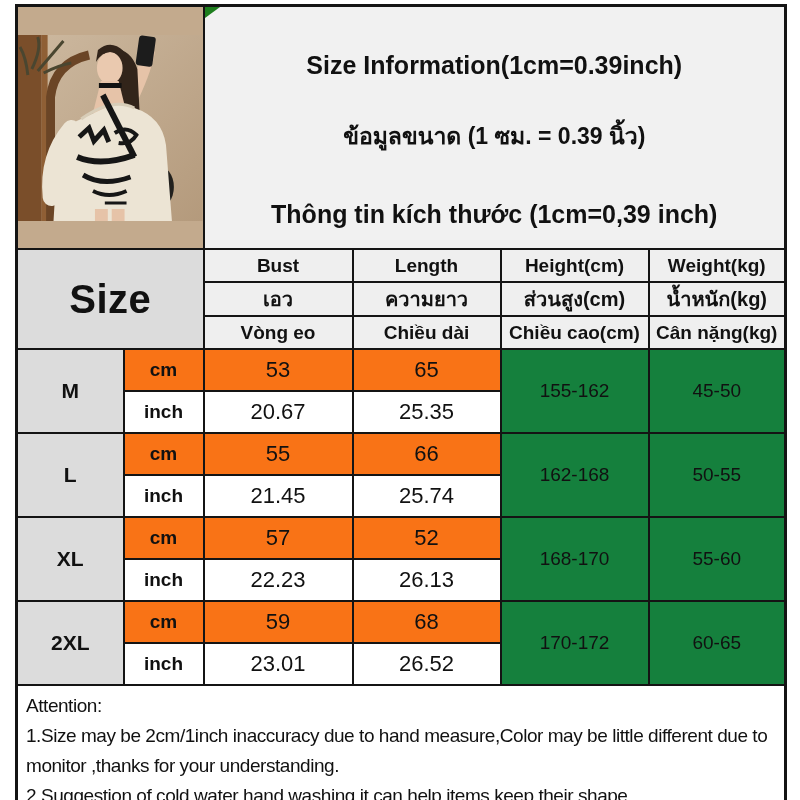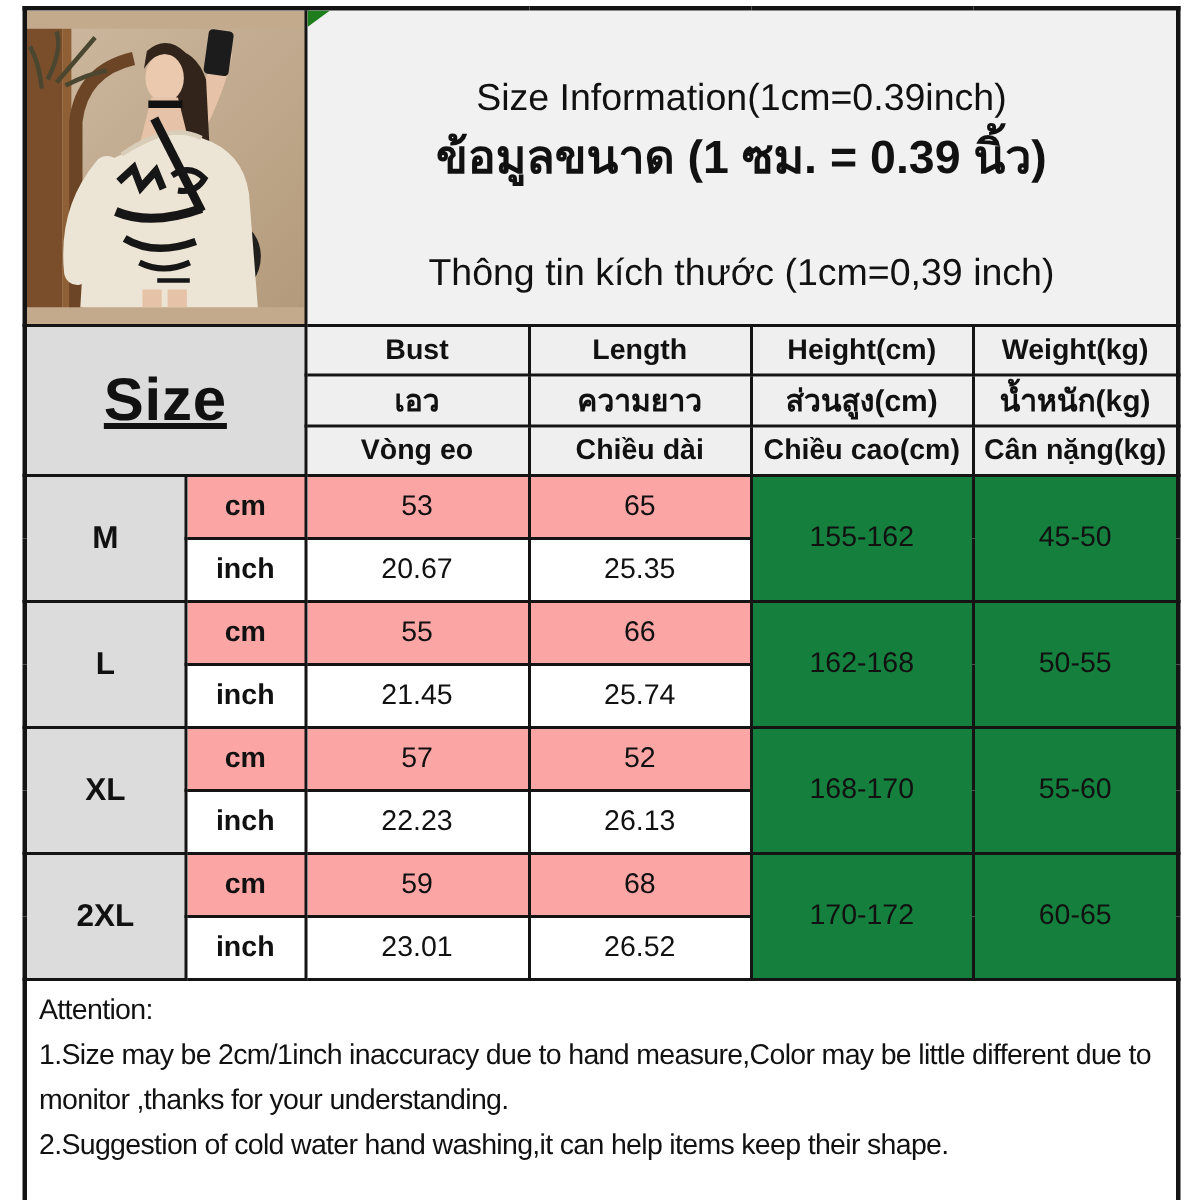--- a/index.html
+++ b/index.html
@@ -9,30 +9,30 @@
   td{border:2px solid #141414;text-align:center;vertical-align:middle;padding:0;overflow:hidden;}
   tr.r-top{height:186px;}
   tr.hdr{height:33px;}
   tr.data{height:42px;}
   tr.att{height:169px;}
   .photo-cell{padding:0;background:#c3aa8d;}
   .photo-cell svg{display:block;width:100%;height:186px;}
   .title-cell{position:relative;background:#f1f1f1;}
   .corner{position:absolute;top:0;left:0;width:0;height:0;
     border-top:11px solid #1e7e1e;border-right:15px solid transparent;}
-  .t-en,.t-vi{font-size:25px;font-weight:normal;line-height:39px;margin-top:39px;}
-  .t-th{font-size:31px;font-weight:bold;line-height:39px;}
+  .t-en,.t-vi{font-size:25px;font-weight:bold;line-height:39px;margin-top:39px;}
+  .t-th{font-size:23px;font-weight:bold;line-height:39px;margin-top:32px;}
   .title-stack{padding-bottom:14px;}
-  .size-head{background:#dcdcdc;font-size:40px;font-weight:bold;letter-spacing:.5px;text-decoration:underline;}
+  .size-head{background:#dcdcdc;font-size:40px;font-weight:bold;letter-spacing:.5px;}
   .hcell{background:#efefef;font-weight:bold;font-size:19px;}
   .hcell.th{font-size:20px;}
   .size-label{background:#dcdcdc;font-weight:bold;font-size:21px;}
   .unit{font-weight:bold;font-size:19px;}
-  .val{font-size:19px;}
-  .rowcm{background:#fca5a5;}
+  .val{font-size:22px;}
+  .rowcm{background:#f97316;}
   .rowin{background:#ffffff;text-align:center;}
   .merged{background:#15803d;font-size:19px;}
   .attention{background:#ffffff;text-align:left;vertical-align:top;padding:5px 8px;
     font-size:19px;line-height:30px;letter-spacing:-0.45px;}
 </style>
 </head>
 <body>
 
 <div class="page">
 <table class="size-table">

